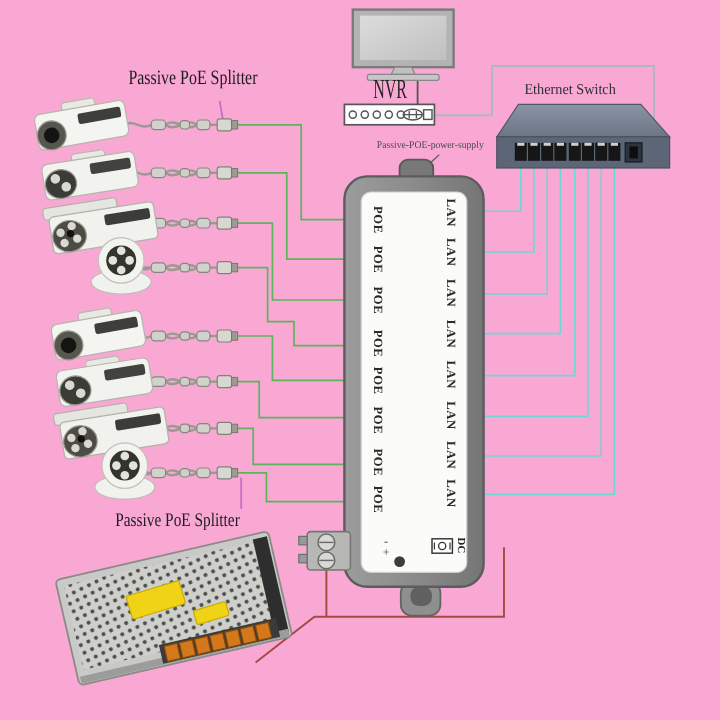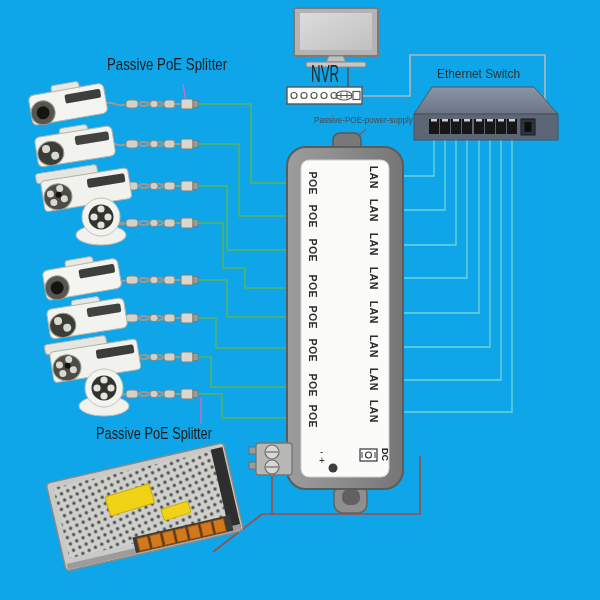--- a/index.html
+++ b/index.html
@@ -1,17 +1,17 @@
 <!DOCTYPE html>
 <html><head>
 <meta charset="utf-8">
 <style>
   html,body{margin:0;padding:0;background:#fff;}
-  #stage{position:relative;width:600px;height:600px;background:#0ea5e9;overflow:hidden;
-         font-family:Liberation Sans, sans-serif;}
+  #stage{position:relative;width:600px;height:600px;background:#f9a8d4;overflow:hidden;
+         font-family:Liberation Serif, serif;}
   #art{position:absolute;left:0;top:0;}
   .lbl{position:absolute;color:#1c1c1c;white-space:nowrap;transform-origin:left top;line-height:1;}
   .lbl-splitter-top{left:107px;top:56px;font-size:17px;transform:scaleX(.78);}
   .lbl-splitter-bottom{left:96px;top:426px;font-size:16px;transform:scaleX(.80);}
   .lbl-nvr{left:311px;top:63px;font-size:23px;transform:scaleX(.58);color:#262626;}
   .lbl-switch{left:437px;top:68px;font-size:12.5px;color:#303030;transform:scaleX(.95);}
   .lbl-psu{left:314px;top:116px;font-size:8.5px;color:#4a4a4a;transform:scaleX(.95);}
   .vlabel{position:absolute;width:24px;text-align:center;font-size:10.5px;letter-spacing:.5px;
           color:#2a2a2a;font-weight:bold;transform:rotate(90deg);line-height:1;}
   .dclabel{position:absolute;width:24px;text-align:center;font-size:9px;font-weight:bold;

